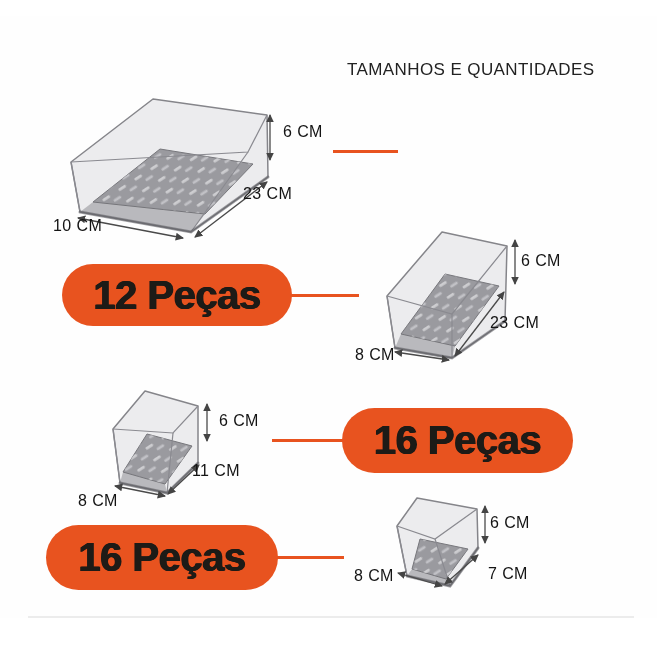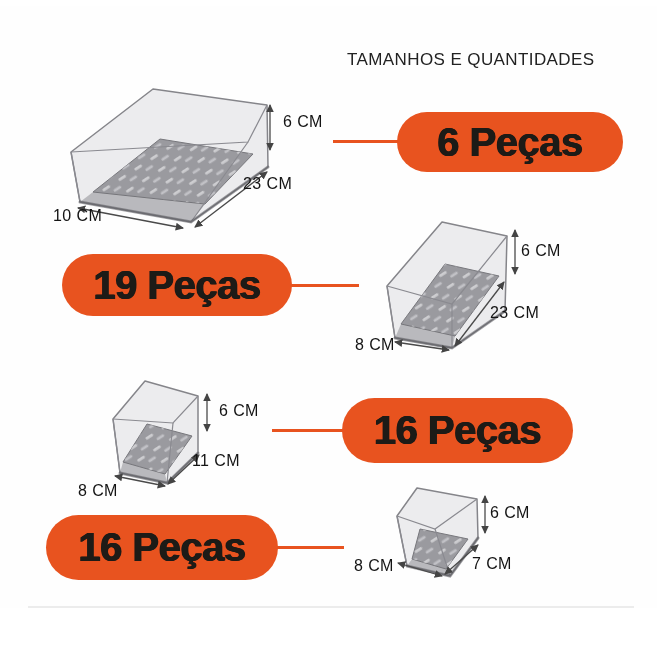--- a/index.html
+++ b/index.html
@@ -1,17 +1,17 @@
 <!DOCTYPE html>
 <html style="--accent: #E8531F; --badge-text: #1D1B17;"><head>
 <meta charset="utf-8">
 <style>
   html,body{margin:0;padding:0;background:#ffffff;}
   .canvas{
-    position:relative;width:657px;height:602px;margin:6px auto;
+    position:relative;width:657px;height:602px;margin:16px auto;
     background:#fefefe;overflow:hidden;
     font-family:"Liberation Sans",sans-serif;
     text-decoration:underline;
   }
   .title{
     position:absolute;left:347px;top:44px;width:260px;
     font-size:17px;letter-spacing:.4px;color:#222;white-space:nowrap;
   }
   .dim{
     position:absolute;font-size:16px;color:#141414;letter-spacing:.4px;
@@ -66,43 +66,40 @@
     <line class="edge" x1="16" y1="68" x2="25" y2="118"></line>
     <polyline class="base" points="25,118 136,138 213,83"></polyline>
     <line class="dimline" x1="215" y1="21" x2="215" y2="66" marker-start="url(#arr)" marker-end="url(#arr)"></line>
     <line class="dimline" x1="140" y1="143" x2="212" y2="88" marker-start="url(#arr)" marker-end="url(#arr)"></line>
     <line class="dimline" x1="23" y1="124" x2="128" y2="144" marker-start="url(#arr)" marker-end="url(#arr)"></line>
   </svg>
   <div class="dim" style="left:283px;top:107px">6 CM</div>
   <div class="dim" style="left:243px;top:169px">23 CM</div>
   <div class="dim" style="left:53px;top:201px">10 CM</div>
   <div class="connector" style="left:333px;top:134px;width:65px"></div>
-  <div class="badge" style="left:397px;top:106px;width:226px;height:60px">
-    <span>6 Peças</span>
-  </div>
 
   <svg class="tray-svg" style="left:375px;top:208px" width="150" height="145" viewBox="0 0 150 145">
     <polygon class="sil" points="67,8 132,22 130,97 77,134 20,124 12,72"></polygon>
     <polygon class="floor" points="70,50 124,62 80,122 26,110"></polygon>
     <polygon class="floorpat" points="70,50 124,62 80,122 26,110" fill="url(#hatch)"></polygon>
     <polygon class="band" points="26,110 80,122 77,134 20,124"></polygon>
     <polyline class="edge" points="12,72 77,90 132,22"></polyline>
     <line class="edge" x1="77" y1="90" x2="77" y2="134"></line>
     <line class="edge" x1="12" y1="72" x2="20" y2="124"></line>
     <polyline class="base" points="20,124 77,134 130,97"></polyline>
     <line class="dimline" x1="140" y1="16" x2="140" y2="60" marker-start="url(#arr)" marker-end="url(#arr)"></line>
     <line class="dimline" x1="80" y1="132" x2="129" y2="68" marker-start="url(#arr)" marker-end="url(#arr)"></line>
     <line class="dimline" x1="20" y1="128" x2="74" y2="136" marker-start="url(#arr)" marker-end="url(#arr)"></line>
   </svg>
   <div class="dim" style="left:521px;top:236px">6 CM</div>
   <div class="dim" style="left:490px;top:298px">23 CM</div>
   <div class="dim" style="left:355px;top:330px">8 CM</div>
   <div class="connector" style="left:290px;top:278px;width:69px"></div>
   <div class="badge" style="left:62px;top:248px;width:230px;height:62px">
-    <span>19 Peças</span>
+    <span>12 Peças</span>
   </div>
 
   <svg class="tray-svg" style="left:105px;top:372px" width="115" height="118" viewBox="0 0 115 118">
     <polygon class="sil" points="40,3 93,18 93,75 62,105 15,95 8,41"></polygon>
     <polygon class="floor" points="42,46 87,58 60,96 18,84"></polygon>
     <polygon class="floorpat" points="42,46 87,58 60,96 18,84" fill="url(#hatch)"></polygon>
     <polygon class="band" points="18,84 60,96 62,105 15,95"></polygon>
     <polyline class="edge" points="8,41 68,45 93,18"></polyline>
     <line class="edge" x1="68" y1="45" x2="62" y2="105"></line>
     <line class="edge" x1="8" y1="41" x2="15" y2="95"></line>
@@ -126,21 +123,21 @@
     <polygon class="band" points="22,78 56,88 60,95 17,85"></polygon>
     <polyline class="edge" points="7,35 45,48 87,18"></polyline>
     <line class="edge" x1="45" y1="48" x2="60" y2="95"></line>
     <line class="edge" x1="7" y1="35" x2="17" y2="85"></line>
     <polyline class="base" points="17,85 60,95 88,57"></polyline>
     <line class="dimline" x1="95" y1="15" x2="95" y2="52" marker-start="url(#arr)" marker-end="url(#arr)"></line>
     <line class="dimline" x1="55" y1="93" x2="88" y2="64" marker-start="url(#arr)" marker-end="url(#arr)"></line>
     <line class="dimline" x1="8" y1="82" x2="52" y2="95" marker-start="url(#arr)" marker-end="url(#arr)"></line>
   </svg>
   <div class="dim" style="left:490px;top:498px">6 CM</div>
-  <div class="dim" style="left:472px;top:549px">7 CM</div>
+  <div class="dim" style="left:488px;top:549px">7 CM</div>
   <div class="dim" style="left:354px;top:551px">8 CM</div>
   <div class="connector" style="left:276px;top:540px;width:68px"></div>
   <div class="badge" style="left:46px;top:509px;width:232px;height:65px">
     <span>16 Peças</span>
   </div>
 
   <div class="divider"></div>
 </div>
 
 </body></html>

